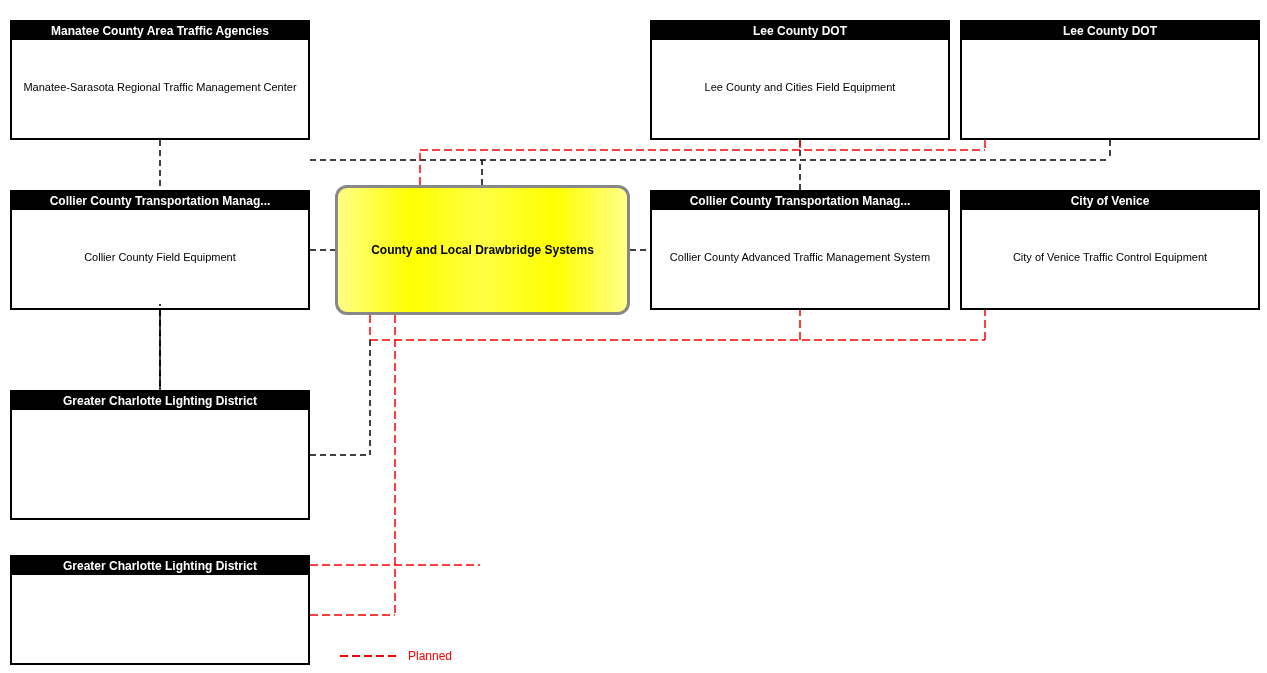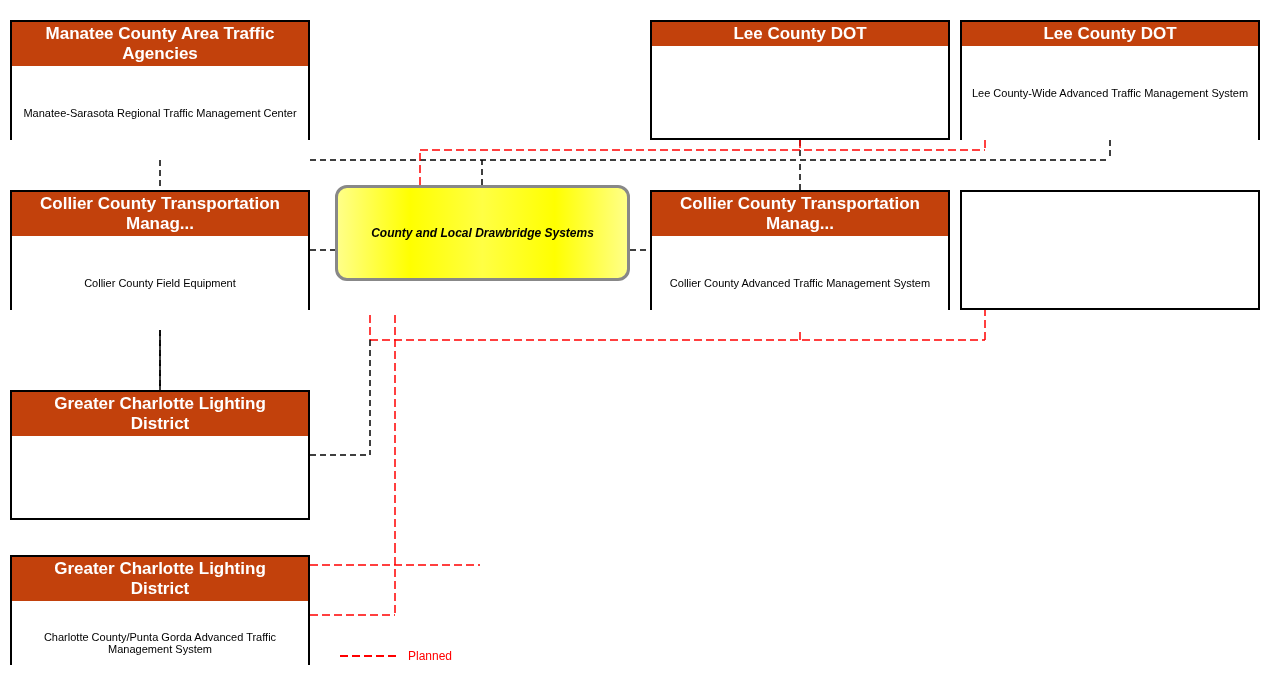--- a/index.html
+++ b/index.html
@@ -15,23 +15,23 @@
       position: relative;
       width: 1267px;
       height: 673px;
     }
     .node {
       position: absolute;
       border: 2px solid black;
       text-align: center;
     }
     .node-header {
-      background: #c2410c;
+      background: #000000;
       color: white;
-      font-size: 17px;
+      font-size: 12px;
       font-weight: bold;
       padding: 2px 12px;
     }
     .node-body {
       background: white;
       color: black;
       font-size: 11px;
       padding: 8px;
       display: flex;
       align-items: center;
@@ -120,51 +120,52 @@
     <line x1="395" y1="545" x2="395" y2="615" stroke="red" stroke-width="1.5" stroke-dasharray="8,4"></line>
   </svg>
 
   <div class="node" style="left:10px;top:20px;width:300px;height:120px;">
     <div class="node-header">Manatee County Area Traffic Agencies</div>
     <div class="node-body" style="height:calc(100% - 22px);">Manatee-Sarasota Regional Traffic Management Center</div>
   </div>
 
   <div class="node" style="left:650px;top:20px;width:300px;height:120px;">
     <div class="node-header">Lee County DOT</div>
+    <div class="node-body" style="height:calc(100% - 22px);">Lee County and Cities Field Equipment</div>
   </div>
 
   <div class="node" style="left:960px;top:20px;width:300px;height:120px;">
     <div class="node-header">Lee County DOT</div>
-    <div class="node-body" style="height:calc(100% - 22px);">Lee County-Wide Advanced Traffic Management System</div>
   </div>
 
   <div class="node" style="left:10px;top:190px;width:300px;height:120px;">
     <div class="node-header">Collier County Transportation Manag...</div>
     <div class="node-body" style="height:calc(100% - 22px);text-align:right;">Collier County Field Equipment</div>
   </div>
 
-  <div class="center-node" style="left:335px;top:185px;width:295px;height:96px;font-style:italic;">
+  <div class="center-node" style="left:335px;top:185px;width:295px;height:130px;">
     <span>County and Local Drawbridge Systems</span>
   </div>
 
   <div class="node" style="left:650px;top:190px;width:300px;height:120px;">
     <div class="node-header">Collier County Transportation Manag...</div>
     <div class="node-body" style="height:calc(100% - 22px);text-align:center;">Collier County Advanced Traffic Management System</div>
   </div>
 
   <div class="node" style="left:960px;top:190px;width:300px;height:120px;">
+    <div class="node-header">City of Venice</div>
+    <div class="node-body" style="height:calc(100% - 22px);">City of Venice Traffic Control Equipment</div>
   </div>
 
   <div class="node" style="left:10px;top:390px;width:300px;height:130px;">
     <div class="node-header">Greater Charlotte Lighting District</div>
   </div>
 
   <div class="node" style="left:10px;top:555px;width:300px;height:110px;">
     <div class="node-header">Greater Charlotte Lighting District</div>
-    <div class="node-body" style="height:calc(100% - 22px);">Charlotte County/Punta Gorda Advanced Traffic Management System</div>
   </div>
 
   <div class="legend">
     <svg width="60" height="10">
       <line x1="0" y1="5" x2="60" y2="5" stroke="red" stroke-width="2" stroke-dasharray="8,4"></line>
     </svg>
     <span style="color:red;font-size:12px;">Planned</span>
   </div>
 </div>
 

